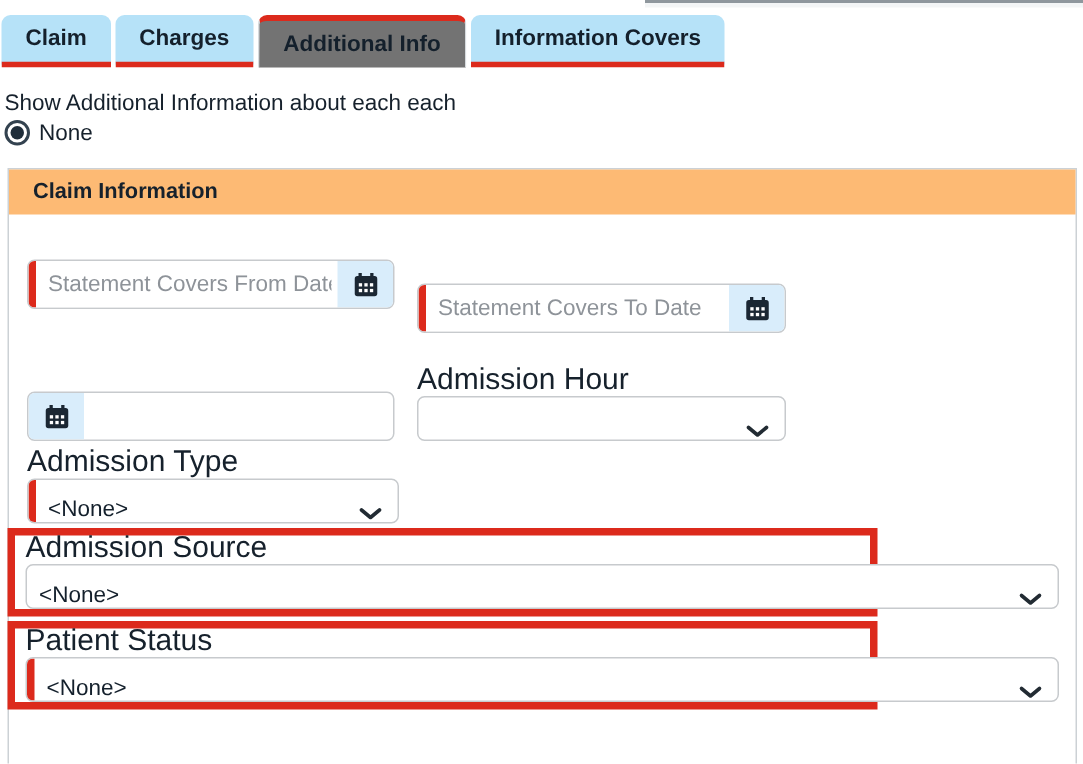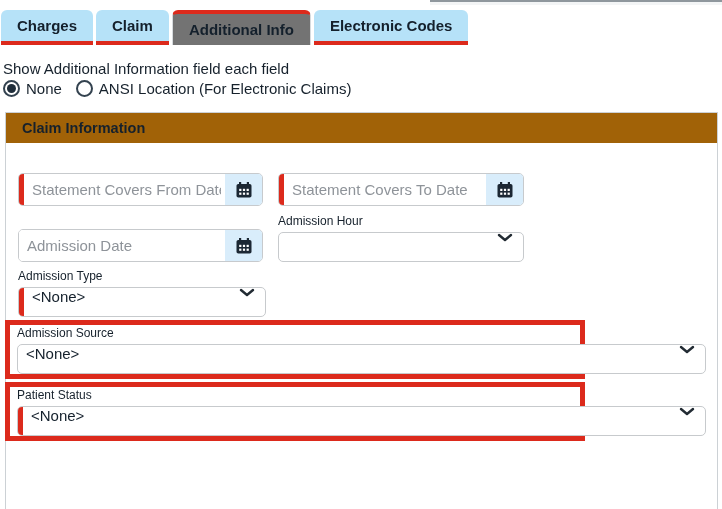--- a/index.html
+++ b/index.html
@@ -34,81 +34,77 @@
   .radio-opt { display: flex; align-items: center; margin-right: 14px; cursor: pointer; }
   .radio-circle {
     width: 17px; height: 17px; border: 2px solid #33424f; border-radius: 50%;
     margin-right: 6px; flex: none; display: flex; align-items: center; justify-content: center;
     background: #fff;
   }
   .radio-circle.checked::after { content: ""; width: 9px; height: 9px; border-radius: 50%; background: #1f2d3a; }
   
   .panel { margin: 15px 4px 0 5px; border: 1px solid #ccd1d5; min-height: 400px; }
   .panel-header {
-    height: 30px; background: #a16207; display: flex; align-items: center;
+    height: 30px; background: #fdba74; display: flex; align-items: center;
     padding-left: 16px; font-weight: bold; font-size: 14.5px;
   }
   .panel-body { padding: 30px 0 0 12px; }
-  .flabel { font-size: 12px; line-height: 17px; margin-bottom: 2px; display: block; }
+  .flabel { font-size: 20px; line-height: 17px; margin-bottom: 2px; display: block; }
   
   .datefield {
     width: 245px; height: 33px; border: 1px solid #c7cacd; border-radius: 5px;
     display: flex; overflow: hidden; background: #fff;
   }
   .reqbar { width: 5px; background: #dc2a1c; flex: none; }
   .datefield input {
     flex: 1; min-width: 0; border: none; outline: none; padding: 0 4px 0 8px;
     font-size: 15px; color: #14202c; font-family: "Liberation Sans", sans-serif;
   }
   .datefield input::placeholder { color: #8e9399; opacity: 1; }
   .calbtn { width: 37px; flex: none; background: #d9edfb; display: flex; align-items: center; justify-content: center; cursor: pointer; }
   
   .selectbox {
     height: 30px; border: 1px solid #c7cacd; border-radius: 5px; background: #fff;
-    display: flex; align-items: flex-start; cursor: pointer; overflow: hidden;
+    display: flex; align-items: flex-end; cursor: pointer; overflow: hidden;
   }
   .selectbox .val { flex: 1; padding-left: 8px; font-size: 15px; color: #14202c; white-space: nowrap; }
   .selectbox .chev { margin-right: 10px; flex: none; display: flex; }
   .row1 { display: flex; gap: 15px; }
   .row2 { display: flex; gap: 15px; margin-top: 7px; align-items: flex-end; }
   .col { width: 245px; }
-  .col2 { width: 246px; }
+  .col2 { width: 246px; margin-top: 16px; }
   .col2 .selectbox { width: 246px; }
   .group { margin-top: 6px; width: 248px; }
   .group .selectbox { width: 248px; }
   .group-dis { margin-top: 7px; width: 248px; }
   .group-dis .selectbox { width: 248px; }
   
   .hlbox {
     border: 5px solid #dc2a1c; width: 580px; margin: 3px 0 0 -13px;
     padding: 0 0 0 7px;
   }
   .hlbox .selectbox { width: 689px; }
 </style>
 </head>
 <body>
 
 <div class="top-strip"></div>
 
 <div class="tabbar">
+  <div class="tab">Claim</div>
   <div class="tab">Charges</div>
-  <div class="tab">Claim</div>
   <div class="tab active">Additional Info</div>
-  <div class="tab">Electronic Codes</div>
+  <div class="tab">Information Covers</div>
 </div>
 
-<div class="radio-title">Show Additional Information field each field</div>
+<div class="radio-title">Show Additional Information about each each</div>
 <div class="radio-row">
   <div class="radio-opt">
     <span class="radio-circle checked"></span>
     <span>None</span>
-  </div>
-  <div class="radio-opt">
-    <span class="radio-circle"></span>
-    <span>ANSI Location (For Electronic Claims)</span>
   </div>
 </div>
 
 <div class="panel">
   <div class="panel-header">
     <span>Claim Information</span>
   </div>
   <div class="panel-body">
 
     <div class="row1">
@@ -146,21 +142,20 @@
                 <rect x="11.6" y="11.6" width="2.2" height="2.2"></rect>
             </g>
           </svg>
         </span>
       </div>
     </div>
 
     <div class="row2">
       <div class="col">
         <div class="datefield">
-          <input type="text" placeholder="Admission Date" style="">
           <span class="calbtn">
             <svg width="18" height="18" viewBox="0 0 18 18">
               <path fill="#1b2733" d="M4 1h2.2v3.5H4zM11.8 1H14v3.5h-2.2z"></path>
               <rect x="1.5" y="3" width="15" height="13.5" rx="1.8" fill="#1b2733"></rect>
               <g fill="#ffffff">
                 <rect x="4.2" y="7.8" width="2.2" height="2.2"></rect>
                   <rect x="7.9" y="7.8" width="2.2" height="2.2"></rect>
                   <rect x="11.6" y="7.8" width="2.2" height="2.2"></rect>
                 <rect x="4.2" y="11.6" width="2.2" height="2.2"></rect>
                   <rect x="7.9" y="11.6" width="2.2" height="2.2"></rect>

